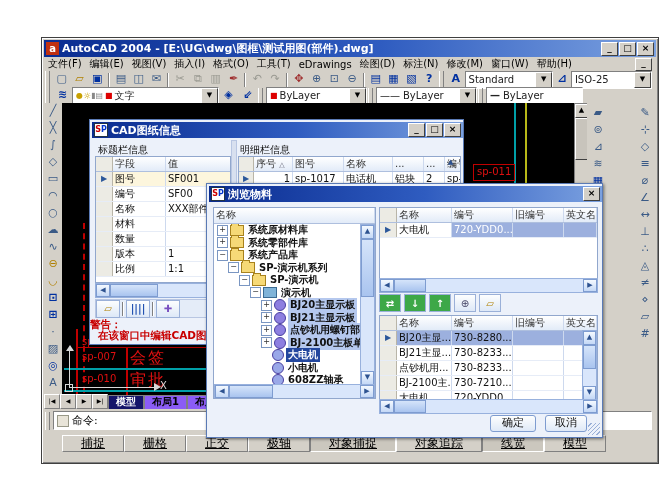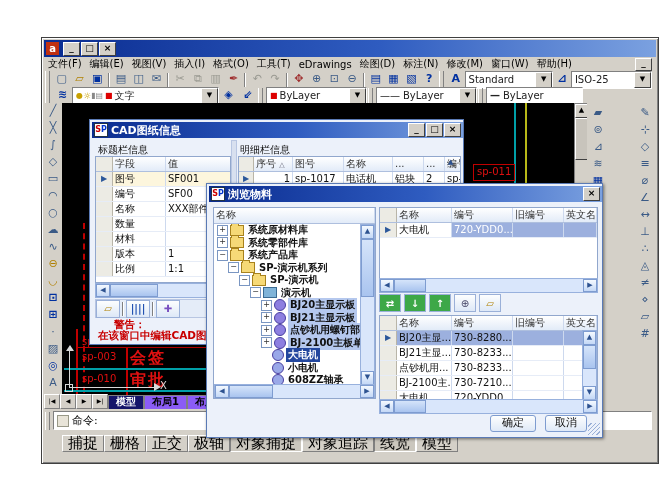--- a/index.html
+++ b/index.html
@@ -25,21 +25,21 @@
   .ti.y{color:#b08000;} .ti.b{color:#0030a0;font-weight:bold;} .ti.r{color:#a03030;} .ti.dim{color:#9a9a92;}
   .sep{width:1px;height:14px;background:#808080;border-right:1px solid #fff;margin:0 2px;}
   .grip{width:3px;height:100%;border-left:1px solid #fff;border-right:1px solid #808080;margin:0 3px 0 1px;}
   .combo{background:#fff;border:1px solid;border-color:#808080 #fff #fff #808080;height:16px;
     font-size:10px;display:flex;align-items:center;padding-left:3px;color:#222;}
   .dda{width:15px;height:14px;margin-left:auto;background:#d4d0c8;border:1px solid;
     border-color:#fff #404040 #404040 #fff;font-size:7px;text-align:center;line-height:13px;color:#000;}
   
   #canvas{background:#000;}
   .redtxt{color:#e01010;font-size:10px;white-space:nowrap;}
-  .redbig{color:#e01010;font-size:16px;font-weight:bold;white-space:nowrap;letter-spacing:2px;}
+  .redbig{color:#e01010;font-size:16px;font-weight:normal;white-space:nowrap;letter-spacing:2px;}
   .cyline{background:#00a0a8;height:2px;}
   .rline{background:#c00000;}
   .yline{background:#b8b818;}
   .wline{background:#d8d8d8;}
   
   .sb{background:#d9e6fb;border:1px solid #98b1dd;display:flex;align-items:stretch;}
   .sb.v{flex-direction:column;}
   .sa{background:linear-gradient(#f4f9ff,#c4d8f6);border:1px solid #7e9cd0;color:#2d5290;
     font-size:7px;text-align:center;flex:0 0 auto;}
   .sa.h{width:12px;line-height:10px;} .sa.vv{height:12px;line-height:11px;}
@@ -74,35 +74,36 @@
   .mach{width:12px;height:9px;background:#7fb3d8;border:1px solid #3a6a92;margin-right:2px;flex:0 0 auto;}
   .tl{padding:0 2px;font-weight:bold;}
   .hl .tl{background:#b5c8ee;}
   .sel .tl{background:#23479e;color:#fff;}
   
   .tab{border:1px solid #808080;border-bottom:none;background:#8b5cf6;font-size:10px;padding:0 7px;
     height:13px;line-height:12px;color:#000;font-weight:bold;}
   .tactive{background:#14146a;color:#fff;font-weight:bold;}
   .tabarr{width:14px;height:13px;border:1px solid;border-color:#fff #808080 #808080 #fff;background:#d4d0c8;
     font-size:6px;text-align:center;line-height:12px;color:#000;}
-  .sbt{border:1px solid;border-color:#fff #808080 #808080 #fff;background:#d4d0c8;font-size:15px;
-    padding:0 5px;height:15px;line-height:14px;color:#000;white-space:nowrap;}
+  .sbt{border:1px solid;border-color:#fff #808080 #808080 #fff;background:#d4d0c8;font-size:12px;
+    padding:0 18px;height:15px;line-height:14px;color:#000;white-space:nowrap;text-decoration:underline;}
   .sbt.pressed{border-color:#808080 #fff #fff #808080;background:#cbc7be;}
   .okbtn{background:linear-gradient(#fdfefe,#dfe9f7);border:1px solid #7e9cd0;border-radius:3px;
     font-size:11px;text-align:center;color:#111;}
   .gripcorner{width:12px;height:12px;background:
     repeating-linear-gradient(135deg,#ecf1fa 0 2px,#9ab0d8 2px 3px);}
 </style>
 </head>
 <body>
 
 <div id="window">
 
   <div class="abs cap" style="left:2px;top:2px;width:608px;height:17px;">
     <span class="applogo">a</span>
+    <span style="white-space:nowrap;overflow:hidden;flex:1;">AutoCAD 2004 - [E:\UG\dwg\图框\测试用图(部件).dwg]</span>
     <span class="capbtn">_</span>
     <span class="capbtn">□</span>
     <span class="capbtn">×</span>
   </div>
 
   <div class="abs" id="menubar" style="left:2px;top:19px;width:608px;height:14px;">
     <span class="mi">文件(F)</span>
     <span class="mi">编辑(E)</span>
     <span class="mi">视图(V)</span>
     <span class="mi">插入(I)</span>
@@ -220,21 +221,21 @@
     <div class="abs" style="left:411px;top:61px;width:40px;height:15px;border:1px solid #c00000;">
       <span class="redtxt" style="position:absolute;left:3px;top:1px;">sp-011</span>
     </div>
 
     <div class="abs" style="left:21px;top:120px;width:0;height:180px;border-left:2px dashed #c00000;"></div>
 
     <div class="abs rline" style="left:14px;top:226px;width:2px;height:128px;"></div>
     <div class="abs rline" style="left:64px;top:244px;width:2px;height:110px;"></div>
     <div class="abs rline" style="left:14px;top:244px;width:130px;height:1px;"></div>
     <span class="abs redtxt" style="left:20px;top:233px;">sp-008</span>
-    <span class="abs redtxt" style="left:20px;top:248px;">sp-003</span>
+    <span class="abs redtxt" style="left:20px;top:248px;">sp-007</span>
     <span class="abs redbig" style="left:68px;top:245px;">会签</span>
     <div class="abs cyline" style="left:2px;top:265px;width:142px;"></div>
     <span class="abs redtxt" style="left:20px;top:270px;">sp-010</span>
     <span class="abs redbig" style="left:68px;top:267px;">审批</span>
     <div class="abs cyline" style="left:2px;top:287px;width:142px;"></div>
 
     <div class="abs wline" style="left:7px;top:245px;width:1px;height:40px;"></div>
     <div class="abs" style="left:4px;top:238px;width:0;height:0;border:4px solid transparent;border-bottom:6px solid #d8d8d8;"></div>
     <div class="abs wline" style="left:7px;top:284px;width:86px;height:1px;"></div>
     <div class="abs" style="left:92px;top:280px;width:0;height:0;border:4px solid transparent;border-left:7px solid #d8d8d8;"></div>
@@ -341,26 +342,26 @@
         <span class="gc" style="width:48px;">编号</span>
           <span class="gc" style="width:66px;">SF00</span>
       </div>
       <div class="grow">
         <span class="gc mk" style="width:12px;"></span>
         <span class="gc" style="width:48px;">名称</span>
           <span class="gc" style="width:66px;">XXX部件</span>
       </div>
       <div class="grow">
         <span class="gc mk" style="width:12px;"></span>
+        <span class="gc" style="width:48px;">材料</span>
+          <span class="gc" style="width:66px;"></span>
+      </div>
+      <div class="grow">
+        <span class="gc mk" style="width:12px;"></span>
         <span class="gc" style="width:48px;">数量</span>
-          <span class="gc" style="width:66px;"></span>
-      </div>
-      <div class="grow">
-        <span class="gc mk" style="width:12px;"></span>
-        <span class="gc" style="width:48px;">材料</span>
           <span class="gc" style="width:66px;"></span>
       </div>
       <div class="grow">
         <span class="gc mk" style="width:12px;"></span>
         <span class="gc" style="width:48px;">版本</span>
           <span class="gc" style="width:66px;">1</span>
       </div>
       <div class="grow">
         <span class="gc mk" style="width:12px;"></span>
         <span class="gc" style="width:48px;">比例</span>
@@ -376,21 +377,21 @@
 
     <div class="abs" style="left:5px;top:179px;width:134px;height:17px;display:flex;align-items:center;border:1px solid #b8c6e2;background:#e4ecf8;">
       <span class="tbtn" style="width:22px;color:#b08000;">▱</span>
       <span class="sep"></span>
       <span class="tbtn" style="width:22px;color:#2050b0;font-weight:bold;">||||</span>
       <span class="sep"></span>
       <span class="tbtn" style="width:22px;color:#7a50c0;">✚</span>
       <span style="margin-left:auto;color:#2d5290;font-size:9px;padding-right:2px;">»</span>
     </div>
 
-    <span class="abs warn" style="left:24px;top:198px;">警告：</span>
+    <span class="abs warn" style="left:0;top:198px;">警告：</span>
     <span class="abs warn" style="left:8px;top:209px;">在该窗口中编辑CAD图纸信息</span>
 
     <div class="abs" style="left:141px;top:20px;width:4px;height:200px;background:#d8e0ef;border:1px solid #b8c6e2;"></div>
 
     <span class="abs panel-label" style="left:150px;top:23px;">明细栏信息</span>
     <div class="abs grid" style="left:148px;top:36px;width:221px;height:185px;">
       <div class="ghead">
         <span class="gc mk" style="width:10px;"></span>
         <span class="gc" style="width:34px;"><span>序号</span> <span style="font-size:7px;color:#667;">△</span></span>
         <span class="gc" style="width:46px;">图号</span>

